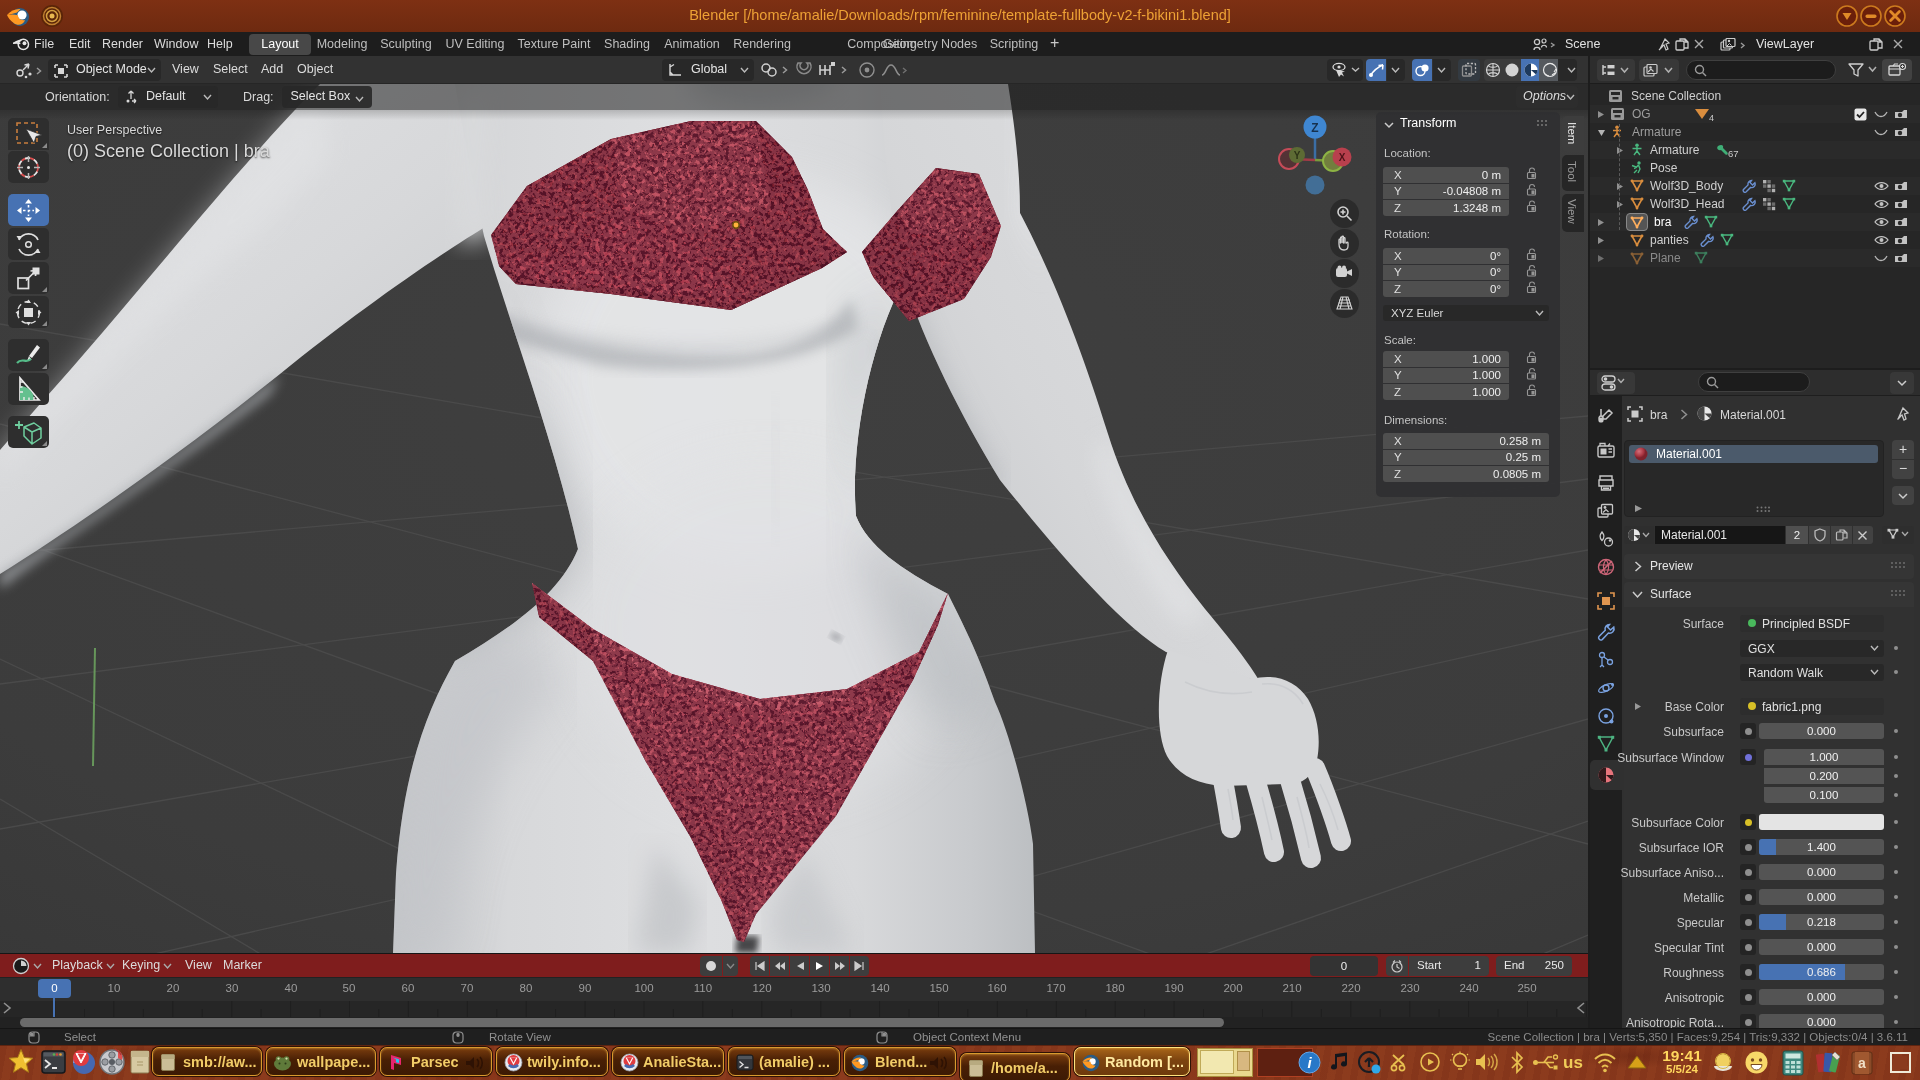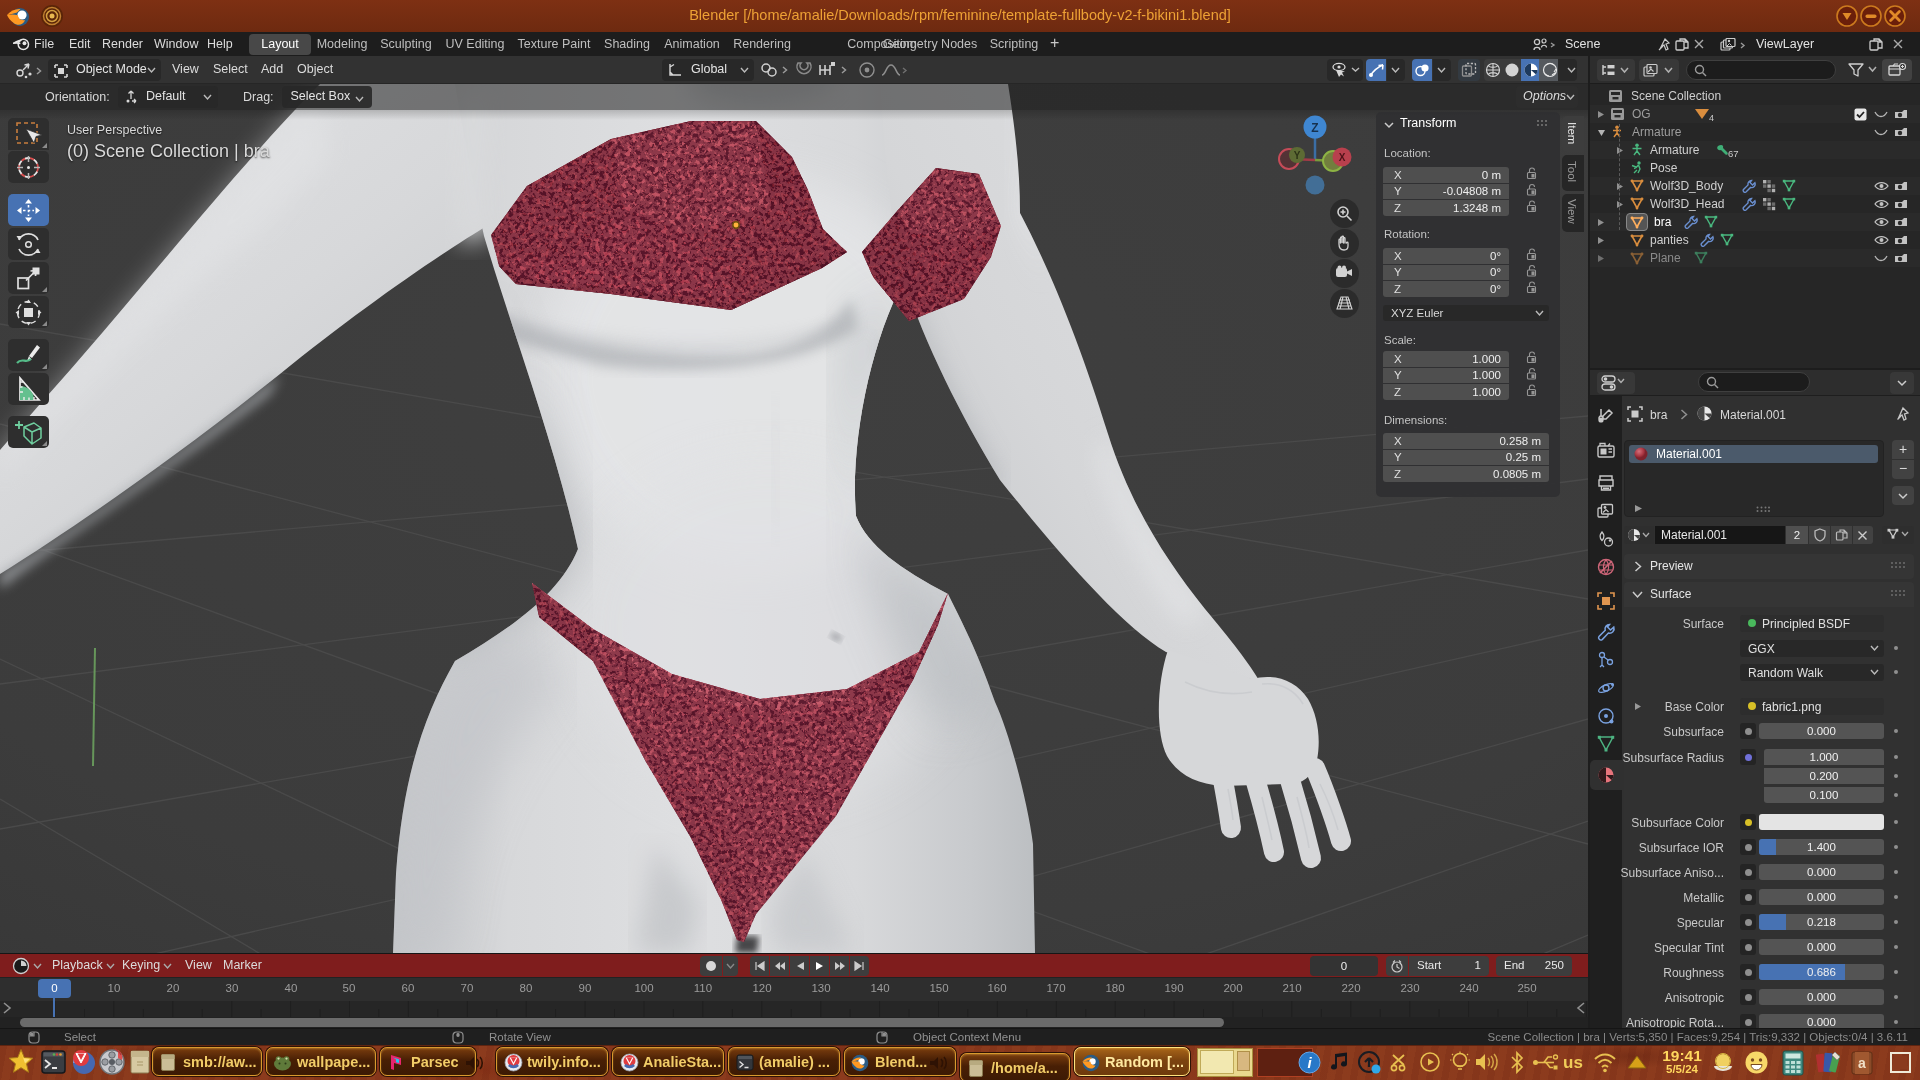--- a/index.html
+++ b/index.html
@@ -1179,21 +1179,21 @@
 </div>
 <div class="prow" style="left:0px;top:353px;width:330px;">
       <span class="plab">Subsurface</span>
       <span class="psock">
         <i></i>
       </span>
       <div class="pslider">0.000</div>
       <span class="pdec"></span>
     </div>
 <div class="prow" style="left:0px;top:379px;width:330px;">
-      <span class="plab">Subsurface Radius</span>
+      <span class="plab">Subsurface Window</span>
       <span class="psock">
         <i style="background:#7070d8;"></i>
       </span>
       <div class="pslider" style="left:174px;width:120px;border-radius:3px 3px 0 0;">1.000</div>
       <span class="pdec"></span>
     </div>
 <div class="prow" style="left:0px;top:398px;width:330px;">
       <div class="pslider" style="left:174px;width:120px;border-radius:0;">0.200</div>
       <span class="pdec"></span>
     </div>
@@ -1531,21 +1531,21 @@
         <ellipse cx="9.5" cy="9" rx="8.5" ry="6.5" fill="#5f7a3a"></ellipse>
         <circle cx="5.5" cy="4" r="2.8" fill="#5f7a3a"></circle>
         <circle cx="13.5" cy="4" r="2.8" fill="#5f7a3a"></circle>
         <circle cx="5.5" cy="3.6" r="1.1" fill="#d8e0b0"></circle>
         <circle cx="13.5" cy="3.6" r="1.1" fill="#d8e0b0"></circle>
         <circle cx="6.5" cy="8.5" r="1" fill="#2c3a18"></circle>
         <circle cx="12.5" cy="8.5" r="1" fill="#2c3a18"></circle>
       </svg>
       <span class="lb">wallpape...</span>
     </div>
-<div class="wbtn" style="left:380px;width:96px;">
+<div class="wbtn" style="left:380px;width:112px;">
       <svg class="tico" style="left:7px;top:5px" width="17" height="19" viewBox="0 0 17 19">
         <path d="M3,2 L13,5 L13,12 L6,10 L6,17 L3,16 Z" fill="#e8256e"></path>
         <path d="M5,4.5 L11,6.3 L11,10 L8,9.2 L8,6.5 Z" fill="#28c4e8"></path>
       </svg>
       <span class="lb">Parsec</span>
  <svg class="tico" style="left:84px;top:7px" width="20" height="16" viewBox="0 0 20 16">
         <path d="M1,6 H5 L9,2 V14 L5,10 H1 Z" fill="#2e1204"></path>
         <path d="M12,4 C14,6 14,10 12,12 M15,2 C18,5 18,11 15,14" stroke="#2e1204" stroke-width="1.6" fill="none"></path>
       </svg>
     </div>

